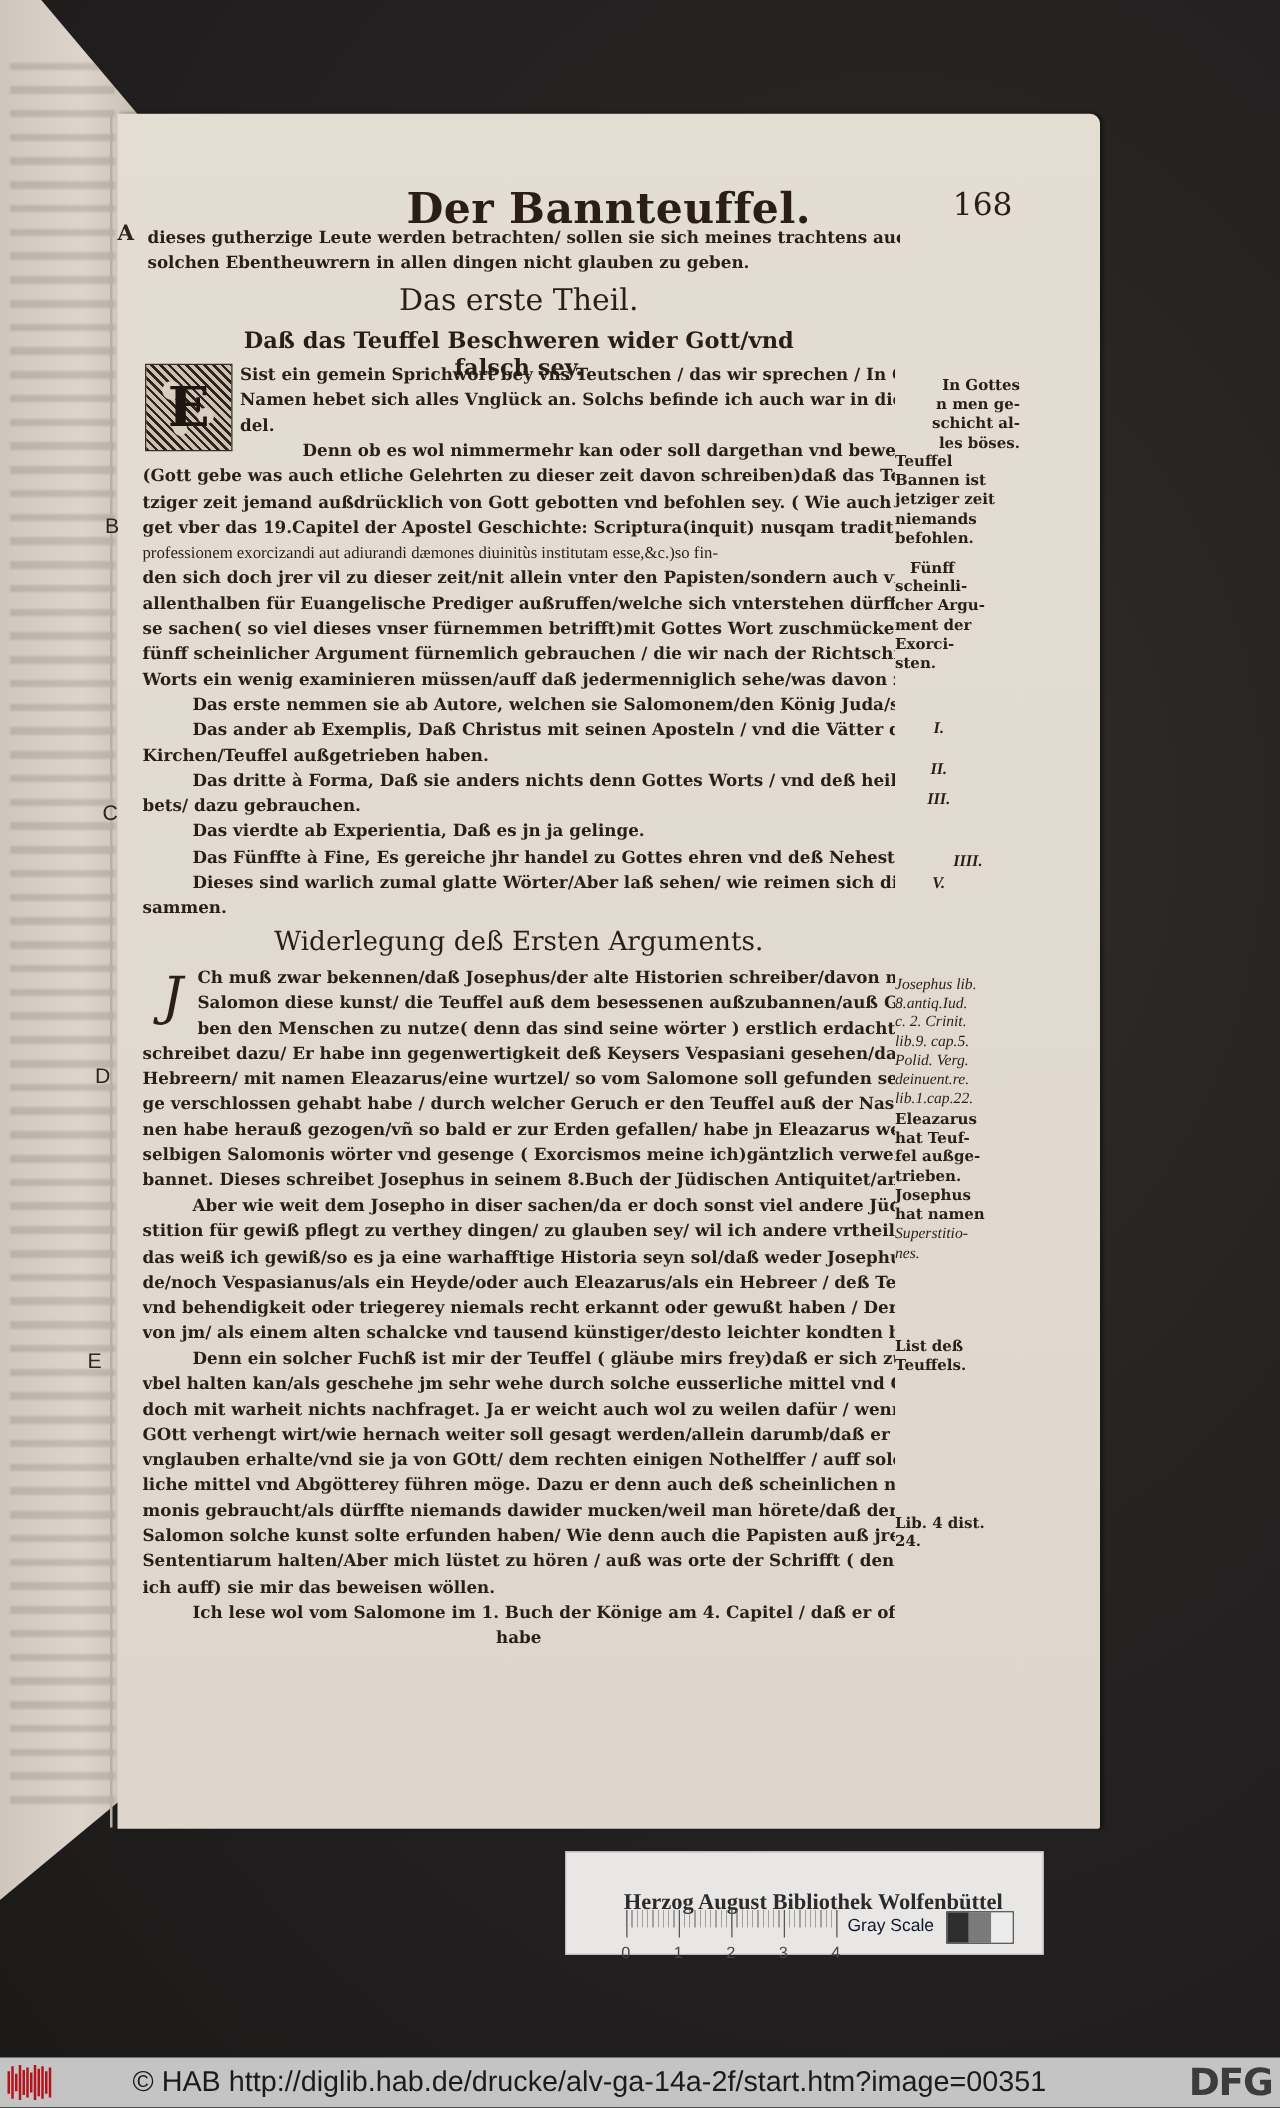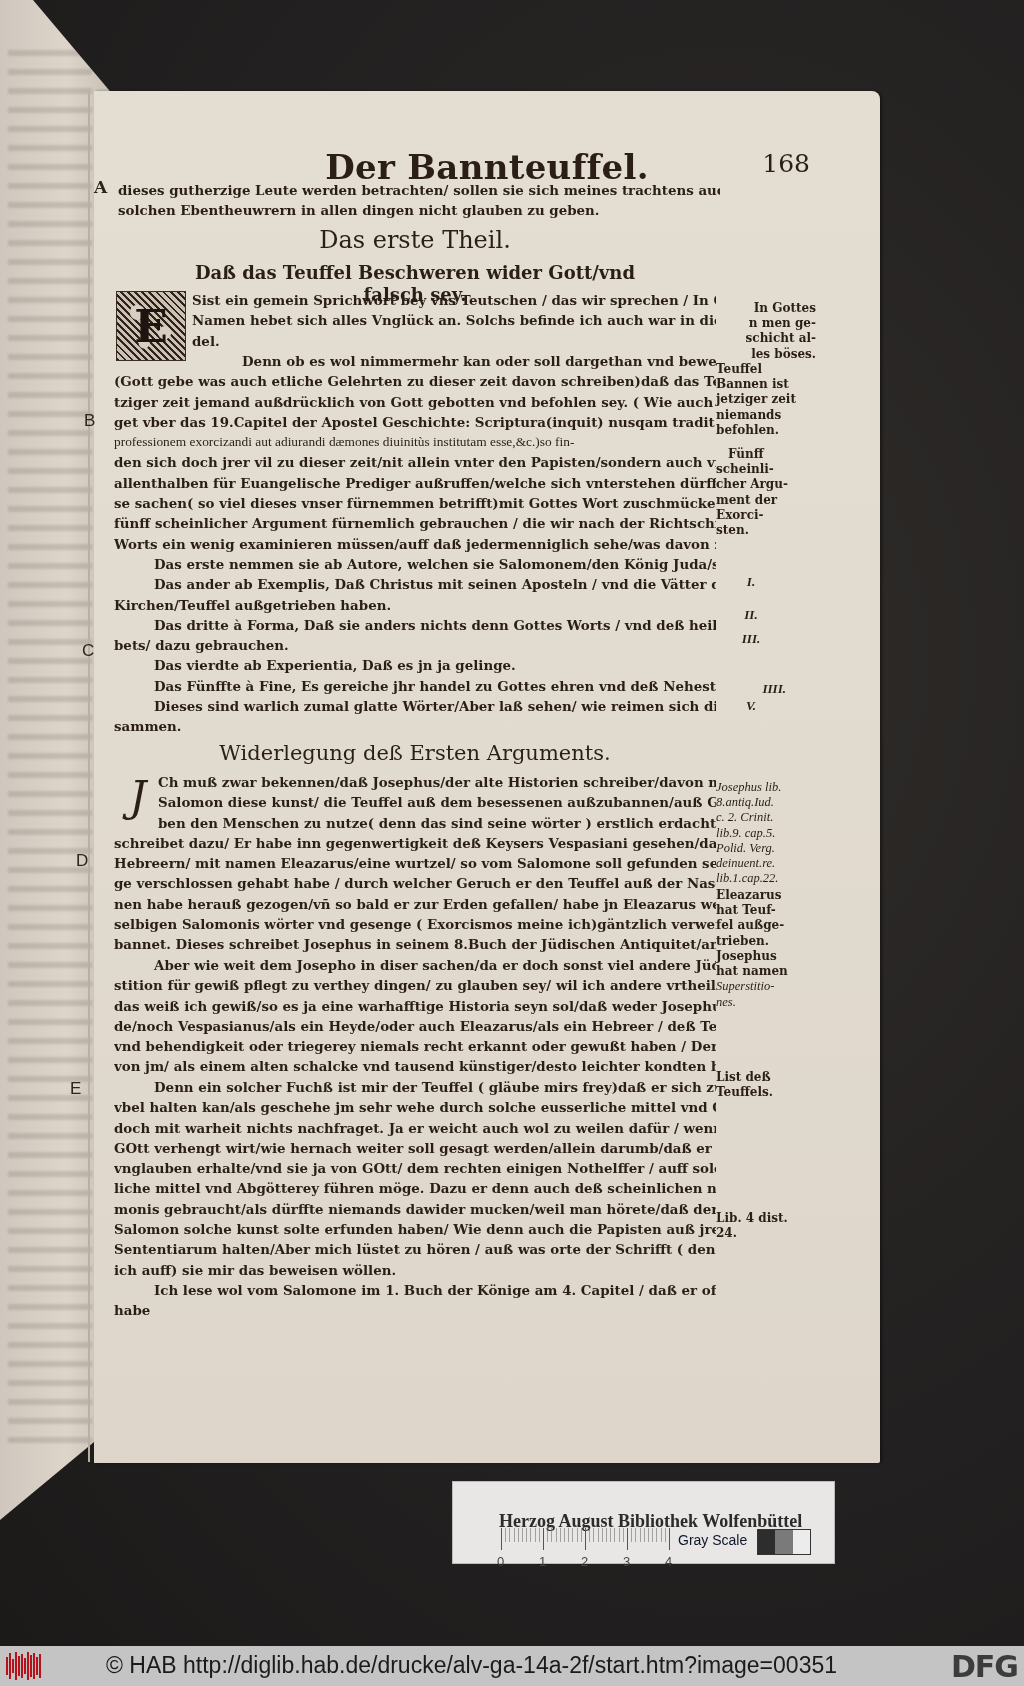--- a/index.html
+++ b/index.html
@@ -207,21 +207,21 @@
       <span class="line">vnglauben erhalte/vnd sie ja von GOtt/ dem rechten einigen Nothelffer / auff solche vnchrist-</span>
       <span class="line">liche mittel vnd Abgötterey führen möge. Dazu er denn auch deß scheinlichen namens Salo-</span>
       <span class="line">monis gebraucht/als dürffte niemands dawider mucken/weil man hörete/daß der heilig König</span>
       <span class="line">Salomon solche kunst solte erfunden haben/ Wie denn auch die Papisten auß jrem Magistro</span>
       <span class="line">Sententiarum halten/Aber mich lüstet zu hören / auß was orte der Schrifft ( denn da dringe</span>
       <span class="line">ich auff) sie mir das beweisen wöllen.</span>
     </div>
 
     <div class="text body-block" style="top:1189px;left:20px;">
       <span class="line indent">Ich lese wol vom Salomone im 1. Buch der Könige am 4. Capitel / daß er offt geredet</span>
-      <span class="line" style="text-align:left;">habe</span>
+      <span class="line" style="text-align:center;">habe</span>
     </div>
 
     <div class="text margin-notes" style="top:210px;text-align:right;">
       <span class="mnote">In Gottes</span>
       <span class="mnote">n men ge-</span>
       <span class="mnote">schicht al-</span>
       <span class="mnote">les böses.</span>
     </div>
     <div class="text margin-notes" style="top:271px;">
       <span class="mnote">Teuffel</span>

